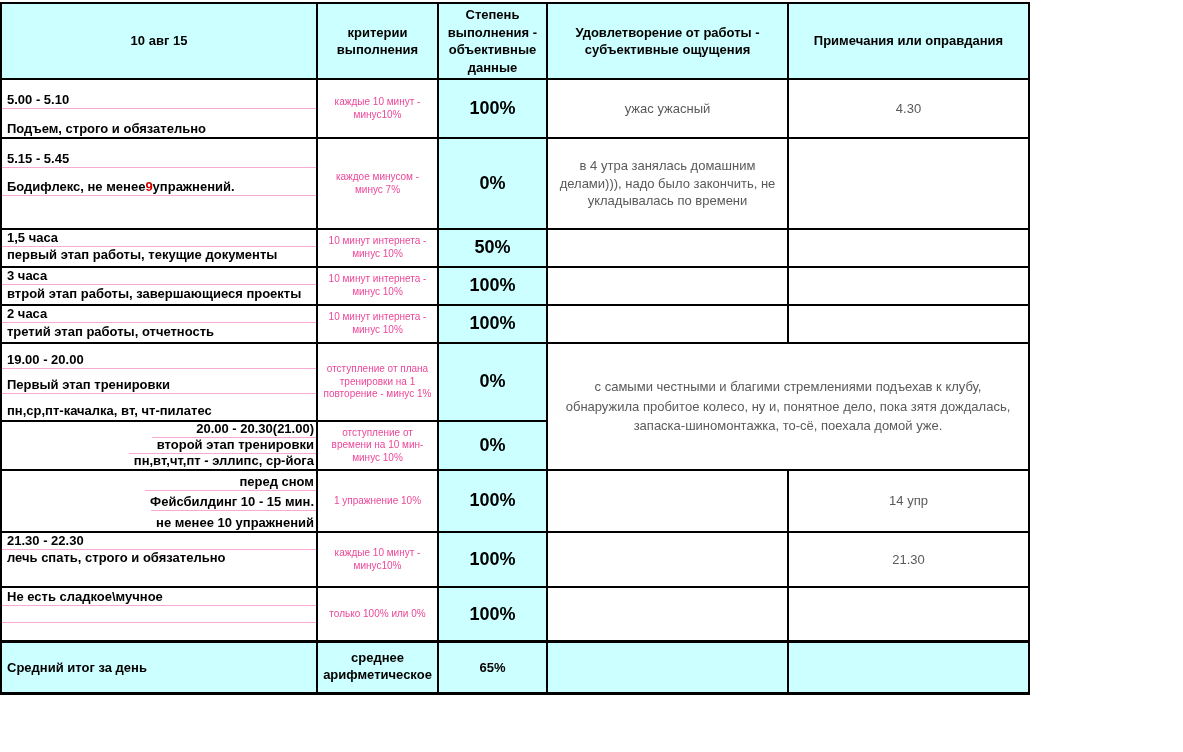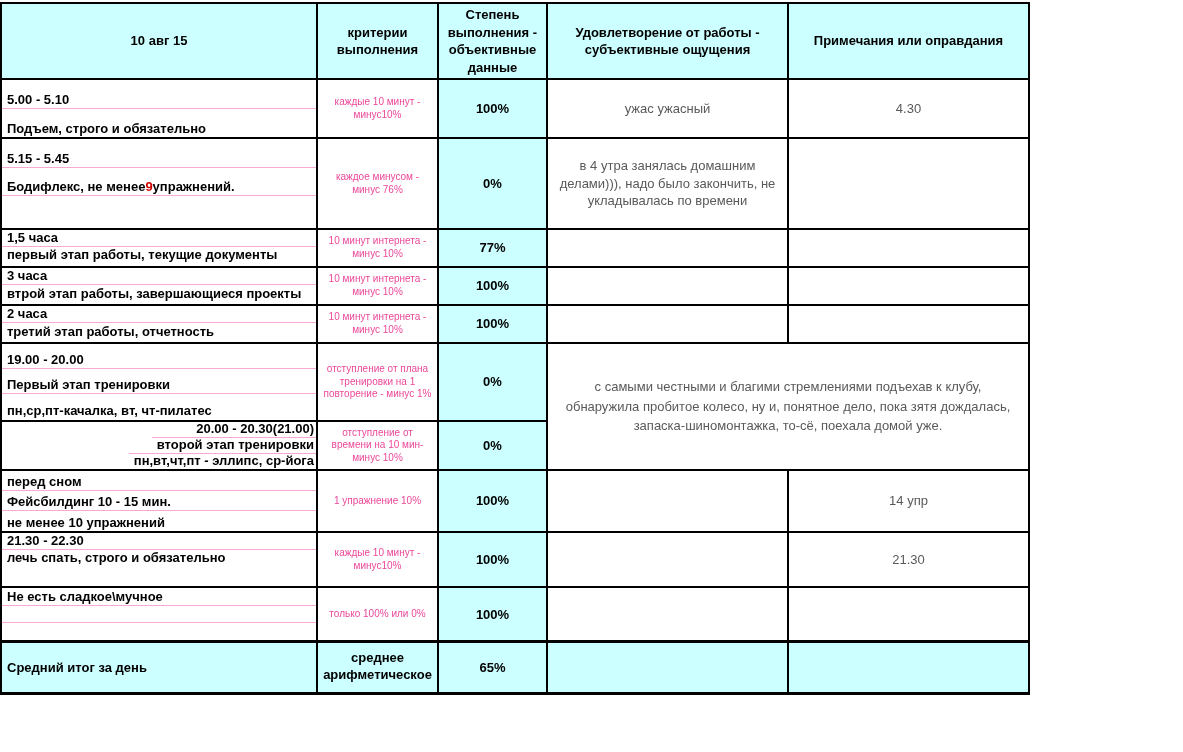--- a/index.html
+++ b/index.html
@@ -28,21 +28,21 @@
     line-height: 13px; white-space: nowrap;
     border-top: 1px solid #f9a8d4;
   }
   .line:first-child { border-top: none; }
   .red { color: var(--red, #d00000); }
   .c-crit {
     font-size: 10px; color: #ec4899; text-align: center; vertical-align: middle;
     padding: 1px 3px; line-height: 1.25; background: #fff;
   }
   .c-deg {
-    background: var(--cyan, #ccffff); font-size: 13px; font-weight: bold; color: #000;
+    background: var(--cyan, #ccffff); font-size: 18px; font-weight: bold; color: #000;
     text-align: center; vertical-align: middle;
   }
   .c-sat, .c-note {
     font-size: 13px; color: #595959; text-align: center; vertical-align: middle;
     padding: 18px 10px; line-height: 1.35; background: #fff;
   }
   .c-merge {
     font-size: 13px; color: #595959; text-align: center; vertical-align: middle;
     padding: 16px 14px; line-height: 1.5; background: #fff;
   }
@@ -102,38 +102,38 @@
               <div class="line">
                 <span>Бодифлекс, не менее </span>
                 <span class="red">9</span>
                 <span> упражнений.</span>
               </div>
               <div class="line">
                 <span></span>
               </div>
             </div>
           </td>
-          <td class="c-crit">каждое минусом - минус 76%</td>
+          <td class="c-crit">каждое минусом - минус 7%</td>
           <td class="c-deg">0%</td>
           <td class="c-sat">в 4 утра занялась домашним делами))), надо было закончить, не укладывалась по времени</td>
           <td class="c-note"></td>
         </tr>
         <tr style="height: 36px;">
           <td class="c-act">
             <div class="lines" style="height: 33px;">
               <div class="line">
                 <span>1,5 часа</span>
               </div>
               <div class="line">
                 <span>первый этап работы, текущие документы</span>
               </div>
             </div>
           </td>
           <td class="c-crit">10 минут интернета - минус 10%</td>
-          <td class="c-deg">77%</td>
+          <td class="c-deg">50%</td>
           <td class="c-sat"></td>
           <td class="c-note"></td>
         </tr>
         <tr style="height: 37px;">
           <td class="c-act">
             <div class="lines" style="height: 34px;">
               <div class="line">
                 <span>3 часа</span>
               </div>
               <div class="line">
@@ -192,21 +192,21 @@
               <div class="line">
                 <span>пн,вт,чт,пт - эллипс, ср-йога</span>
               </div>
             </div>
           </td>
           <td class="c-crit">отступление от времени на 10 мин- минус 10%</td>
           <td class="c-deg">0%</td>
         </tr>
         <tr style="height: 54px;">
           <td class="c-act">
-            <div class="lines" style="height: 60px;">
+            <div class="lines" style="height: 60px; align-items: flex-end;">
               <div class="line">
                 <span>перед сном</span>
               </div>
               <div class="line">
                 <span>Фейсбилдинг 10 - 15 мин.</span>
               </div>
               <div class="line">
                 <span>не менее 10 упражнений</span>
               </div>
             </div>

